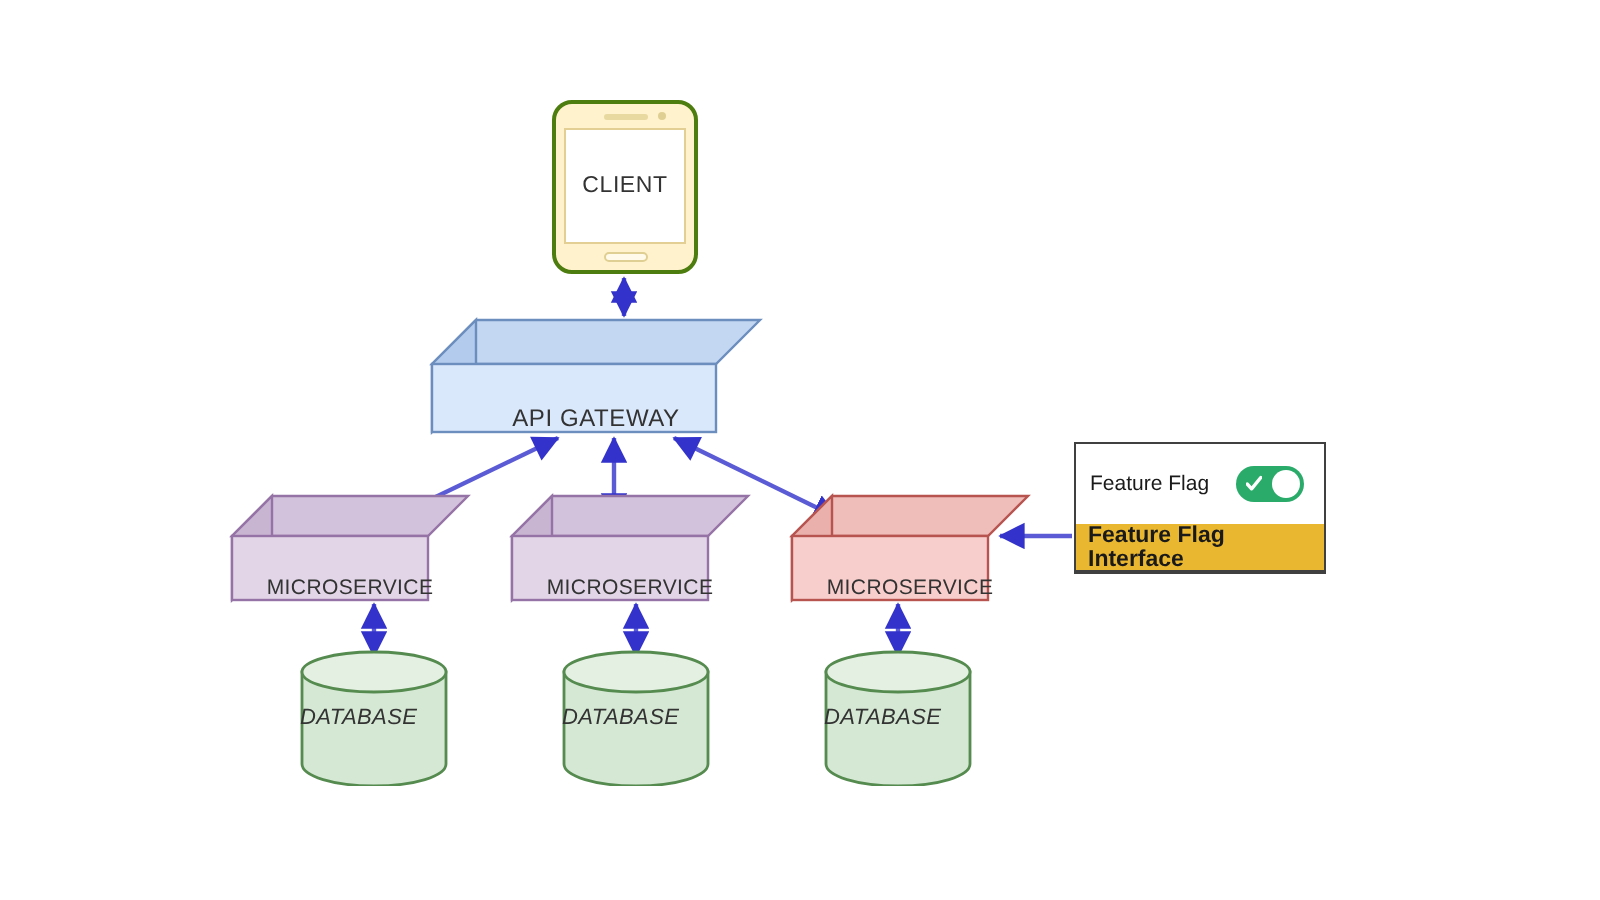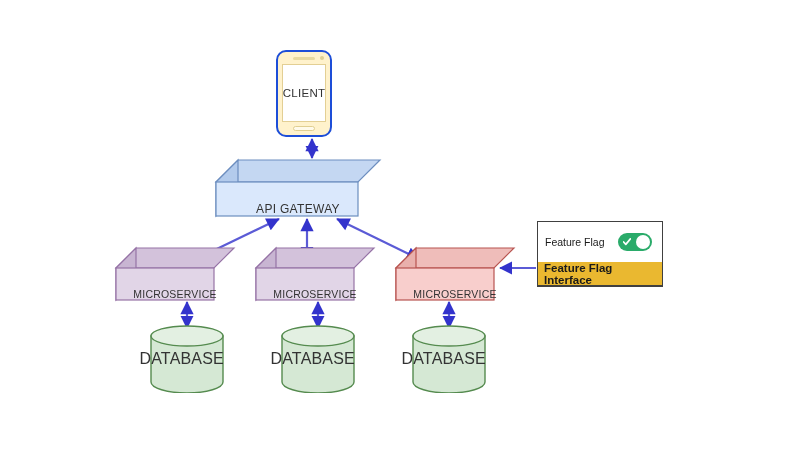--- a/index.html
+++ b/index.html
@@ -21,23 +21,23 @@
     top: 0;
     width: 800px;
     height: 450px;
   }
 
   
   .phone {
     position: absolute;
     left: 276px;
     top: 50px;
-    width: 56px;
+    width: 73px;
     height: 87px;
-    border: 2px solid #1d4ed8;
+    border: 2px solid #4d7c0f;
     border-radius: 10px;
     background: #fff2cc;
     box-sizing: border-box;
   }
   .phone-speaker {
     position: absolute;
     left: 50%;
     top: 5px;
     transform: translateX(-50%);
     width: 22px;
@@ -124,25 +124,26 @@
   }
   .cylinder svg { position: absolute; left: 0; top: 0; }
   .cyl-label {
     position: absolute;
     left: 0;
     right: 0;
     top: 0;
     bottom: 0;
     display: flex;
     align-items: center;
-    justify-content: flex-end;
-    font-size: 16px;
+    justify-content: flex-start;
+    font-size: 11px;
     color: #333333;
     letter-spacing: 0.2px;
     pointer-events: none;
+    font-style: italic;
   }
   #db1 { left: 150px; top: 325px; }
   #db2 { left: 281px; top: 325px; }
   #db3 { left: 412px; top: 325px; }
 
   
   #ff-panel {
     position: absolute;
     left: 537px;
     top: 221px;

